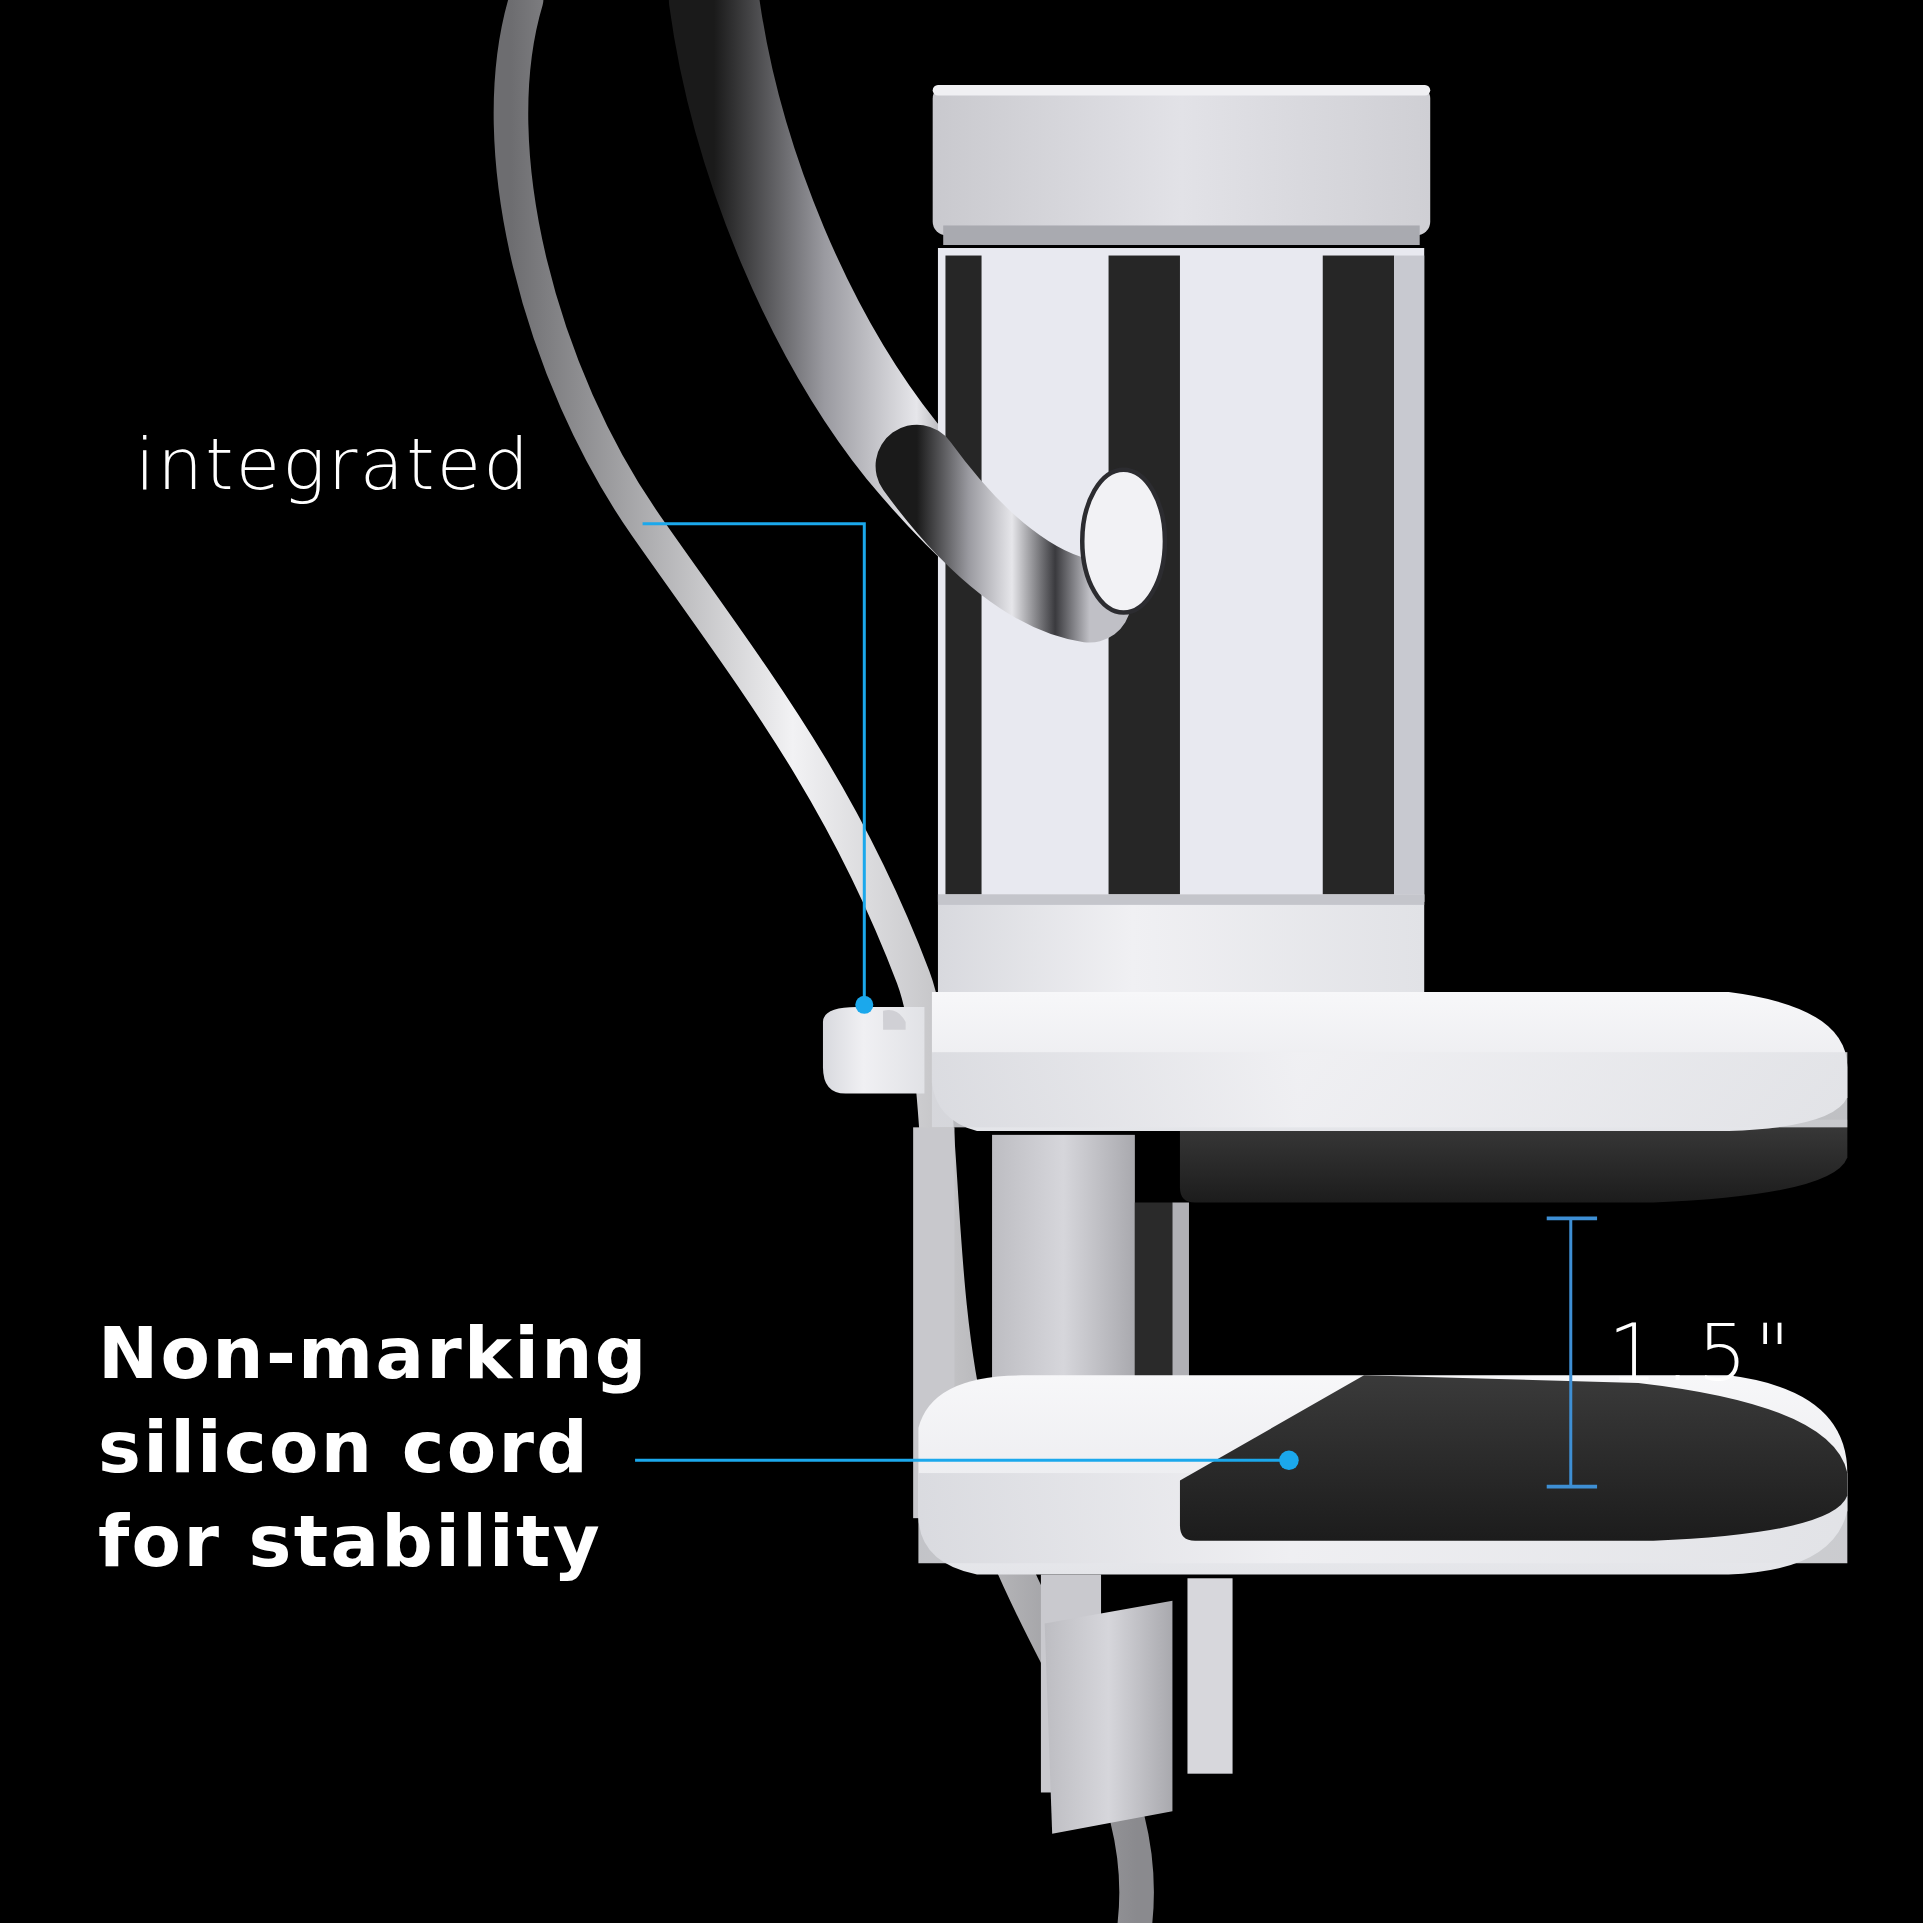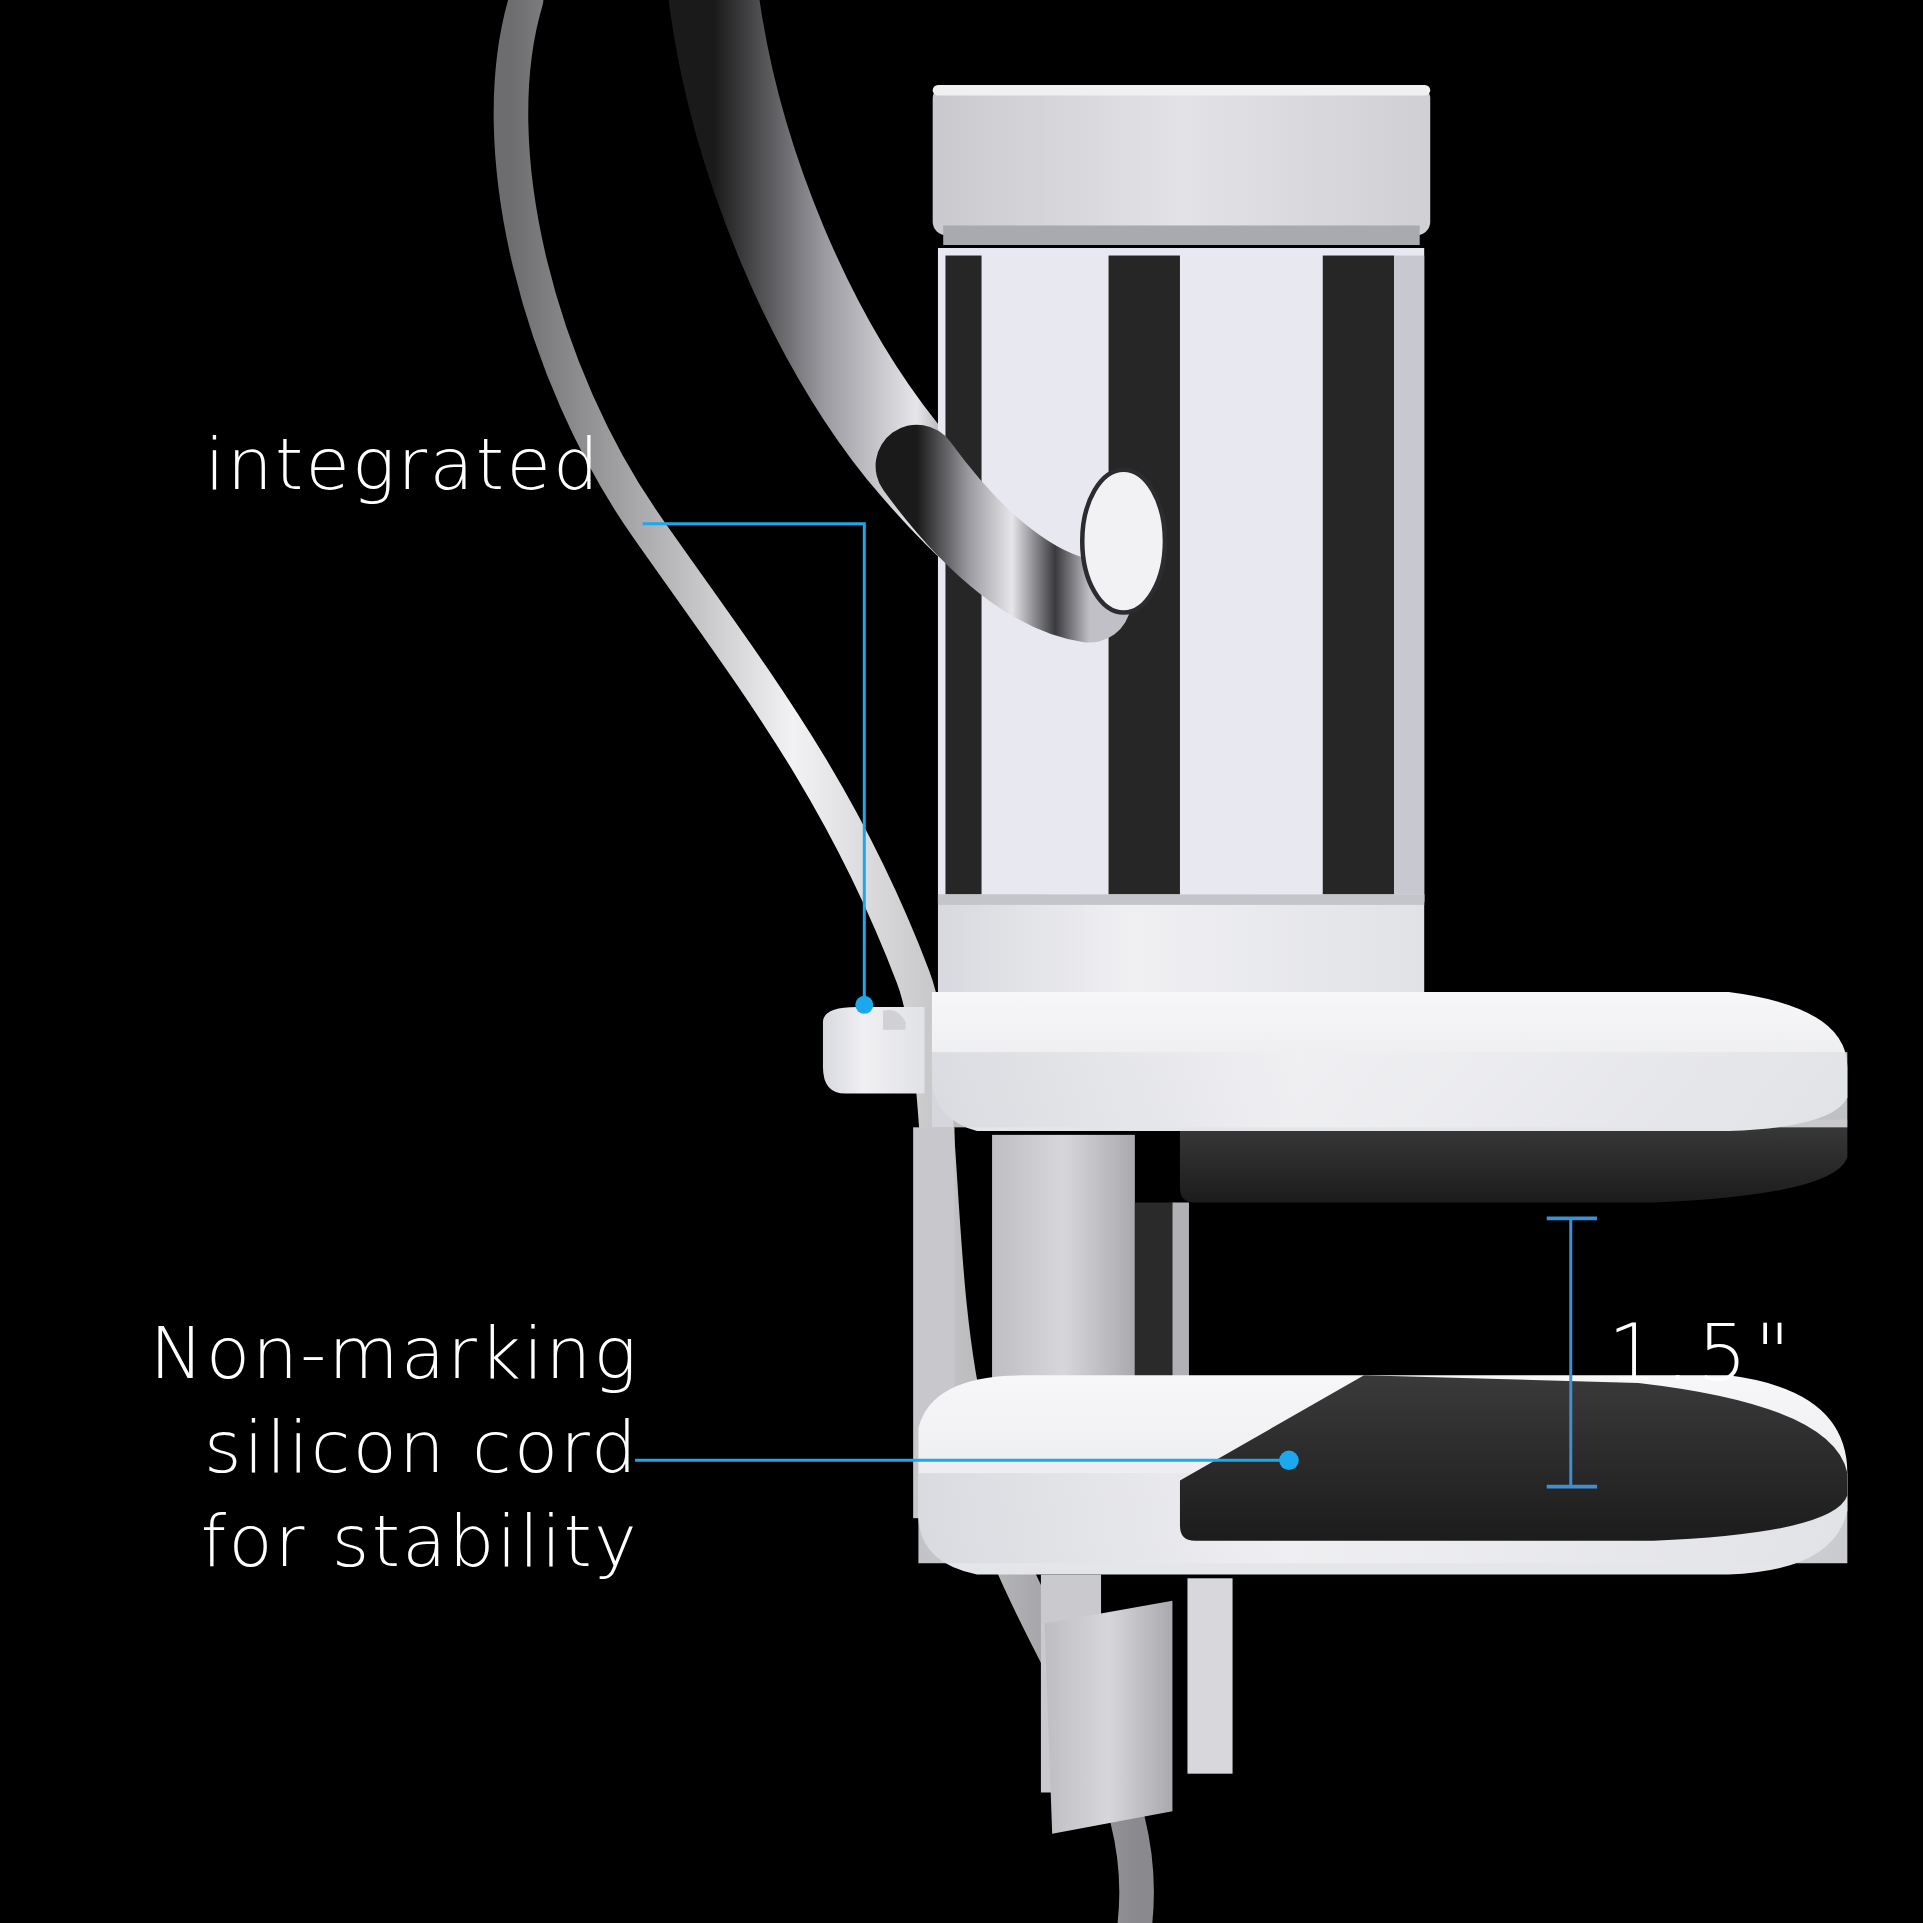--- a/index.html
+++ b/index.html
@@ -1,26 +1,26 @@
 <!DOCTYPE html>
 <html style="font-size:12px"><head>
   <meta charset="utf-8">
   <style>
     html, body { margin: 0; padding: 0; background: #000; }
     body { width: 1924px; height: 1924px; position: relative; overflow: hidden; font-family: "DejaVu Sans", sans-serif; }
     .stage { position: absolute; inset: 0; }
     .label {
-      position: absolute; color: #fff; text-align: right; letter-spacing: 2.3px;
+      position: absolute; color: #fff; text-align: left; letter-spacing: 2.3px;
       font-family: "DejaVu Sans", sans-serif; font-weight: 300; line-height: 1;
     }
     .label-line { display: block; white-space: nowrap; }
     .cord-label { left: 135px; top: 428px; width: 466px; font-size: 72px; }
     .cord-label .label-line { height: 92px; }
     .pad-label { left: 98px; top: 1317px; width: 541px; font-size: 72px; }
-    .pad-label .label-line { height: 94px; }
+    .pad-label .label-line { height: 94px; font-weight: bold; }
     .dim-label { left: 1608px; top: 1314px; font-size: 78px; letter-spacing: 7.5px; font-weight: 300; }
     svg.art { position: absolute; left: 0; top: 0; }
   </style>
 </head>
 <body>
 
 <div class="stage">
 
   <svg class="art" width="1924" height="1924" viewBox="0 0 2560 2560" xmlns="http://www.w3.org/2000/svg">
     <defs>

